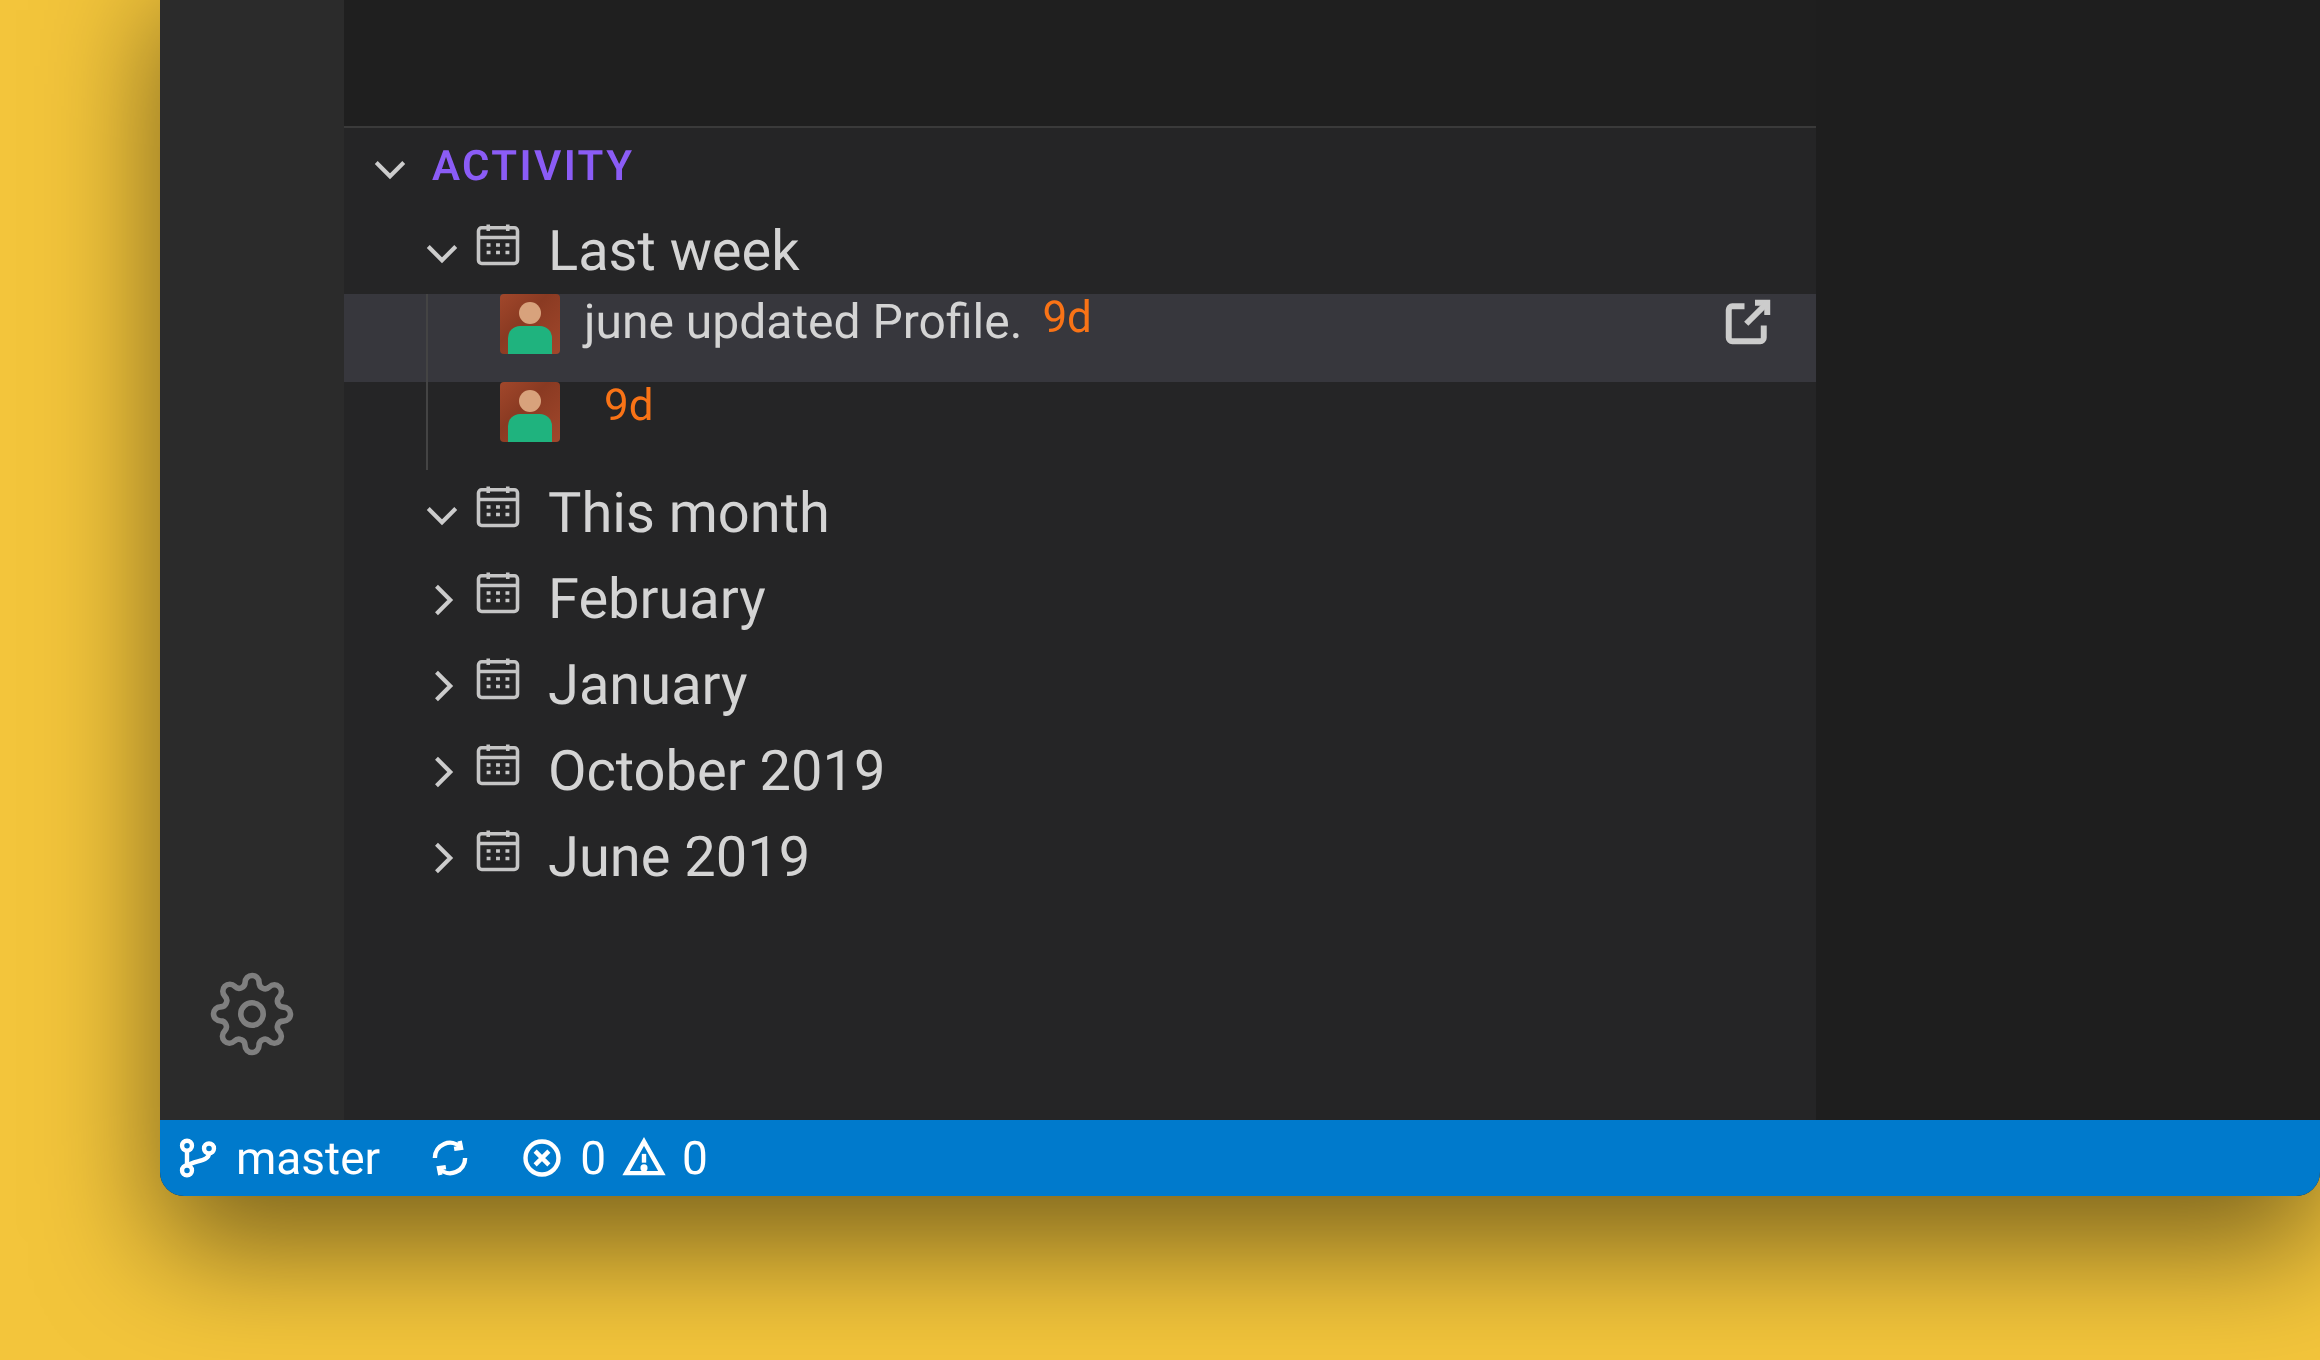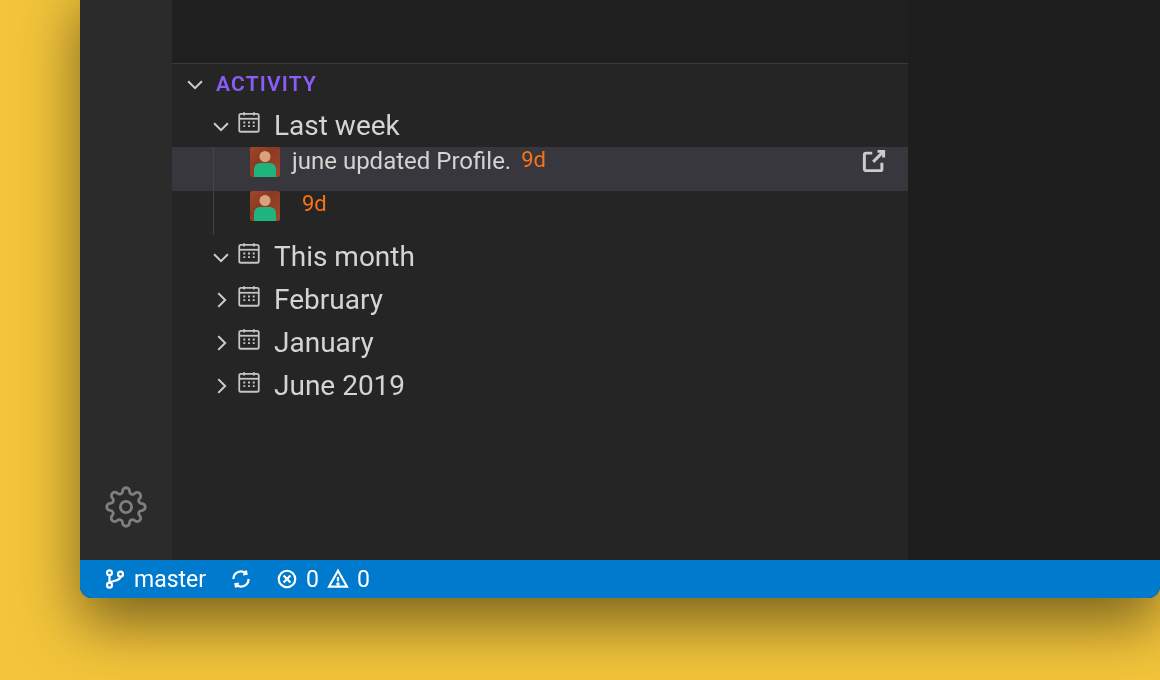--- a/index.html
+++ b/index.html
@@ -171,21 +171,20 @@
       flex: 1;
       background: #1e1e1e;
     }
     .statusbar {
       height: 38px;
       background: #007acc;
       display: flex;
       align-items: center;
       color: #ffffff;
       font-size: 23px;
-      padding-left: 16px;
       gap: 8px;
     }
     .sb-item {
       display: flex;
       align-items: center;
       gap: 8px;
       padding: 0 8px;
       cursor: pointer;
     }
     .sb-icon {
@@ -295,20 +294,35 @@
                 <path d="M6 3l5 5-5 5"></path>
               </svg>
             </span>
             <span class="cal"><svg width="26" height="26" viewBox="0 0 16 16" stroke="#c5c5c5" fill="none" stroke-width="1.1">
                 <rect x="2" y="3" width="12" height="11" rx="1"></rect>
                 <path d="M2 6h12"></path>
                 <path d="M5 2v2M11 2v2"></path>
                 <path d="M4.5 8.3h1.2M7.4 8.3h1.2M10.3 8.3h1.2M4.5 10.6h1.2M7.4 10.6h1.2M10.3 10.6h1.2"></path>
               </svg></span>
             <span>January</span>
+          </div>
+          <div class="group-row">
+            <span class="indent"></span>
+            <span class="chev">
+              <svg width="22" height="22" viewBox="0 0 16 16" stroke="#cccccc" fill="none" stroke-width="1.5">
+                <path d="M6 3l5 5-5 5"></path>
+              </svg>
+            </span>
+            <span class="cal"><svg width="26" height="26" viewBox="0 0 16 16" stroke="#c5c5c5" fill="none" stroke-width="1.1">
+                <rect x="2" y="3" width="12" height="11" rx="1"></rect>
+                <path d="M2 6h12"></path>
+                <path d="M5 2v2M11 2v2"></path>
+                <path d="M4.5 8.3h1.2M7.4 8.3h1.2M10.3 8.3h1.2M4.5 10.6h1.2M7.4 10.6h1.2M10.3 10.6h1.2"></path>
+              </svg></span>
+            <span>October 2019</span>
           </div>
           <div class="group-row">
             <span class="indent"></span>
             <span class="chev">
               <svg width="22" height="22" viewBox="0 0 16 16" stroke="#cccccc" fill="none" stroke-width="1.5">
                 <path d="M6 3l5 5-5 5"></path>
               </svg>
             </span>
             <span class="cal"><svg width="26" height="26" viewBox="0 0 16 16" stroke="#c5c5c5" fill="none" stroke-width="1.1">
                 <rect x="2" y="3" width="12" height="11" rx="1"></rect>

